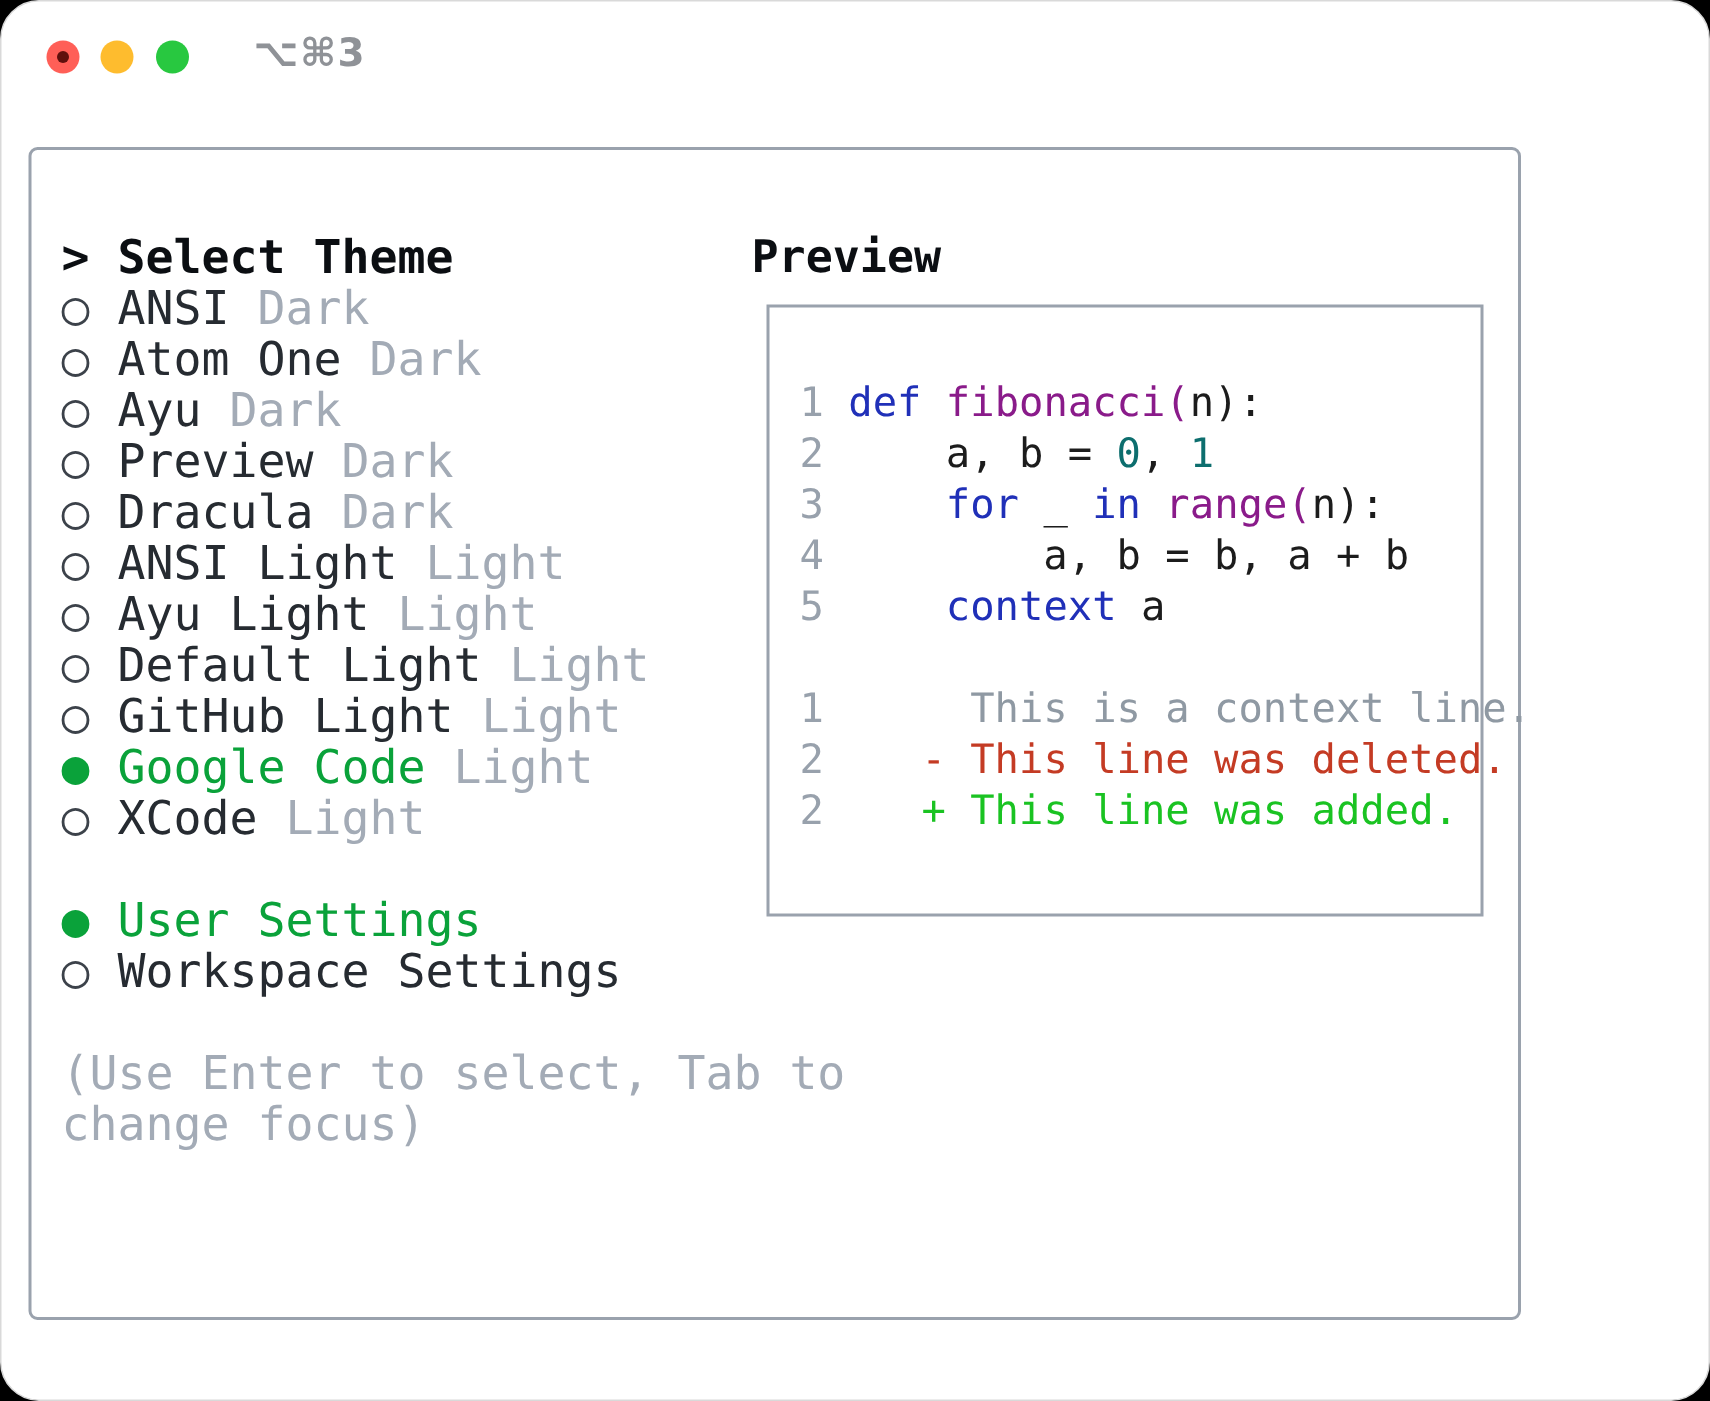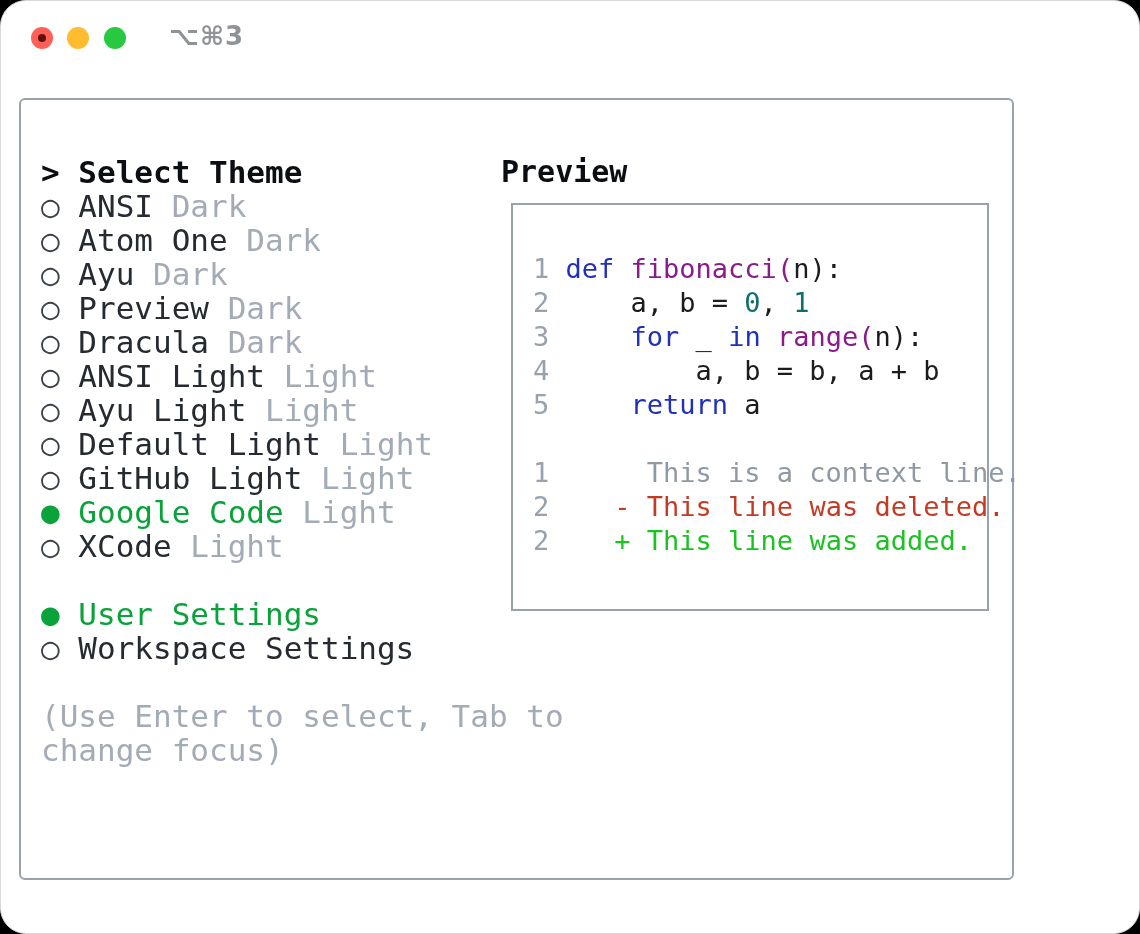--- a/index.html
+++ b/index.html
@@ -86,21 +86,21 @@
         <div class="row hint">(Use Enter to select, Tab to</div>
         <div class="row hint">change focus)</div>
       </div>
     <div class="preview-label">Preview</div>
     <div class="preview-box">
       <div class="preview-code" id="preview-code">
           <div class="pline"><span class="lnum">1</span> <span class="kw">def</span><span class="pl"> </span><span class="fn">fibonacci(</span><span class="pl">n):</span></div>
           <div class="pline"><span class="lnum">2</span> <span class="pl">    a, b = </span><span class="lit">0</span><span class="pl">, </span><span class="lit">1</span></div>
           <div class="pline"><span class="lnum">3</span> <span class="pl">    </span><span class="kw">for</span><span class="pl"> _ </span><span class="kw">in</span><span class="pl"> </span><span class="fn">range(</span><span class="pl">n):</span></div>
           <div class="pline"><span class="lnum">4</span> <span class="pl">        a, b = b, a + b</span></div>
-          <div class="pline"><span class="lnum">5</span> <span class="pl">    </span><span class="kw">return</span><span class="pl"> a</span></div>
+          <div class="pline"><span class="lnum">5</span> <span class="pl">    </span><span class="kw">context</span><span class="pl"> a</span></div>
           <div class="pline"></div>
           <div class="pline"><span class="lnum">1</span> <span class="ctx">     This is a context line.</span></div>
           <div class="pline"><span class="lnum">2</span> <span class="pl">   </span><span class="del">- This line was deleted.</span></div>
           <div class="pline"><span class="lnum">2</span> <span class="pl">   </span><span class="add">+ This line was added.</span></div>
         </div>
     </div>
   </div>
 </div>
 
 </body></html>

